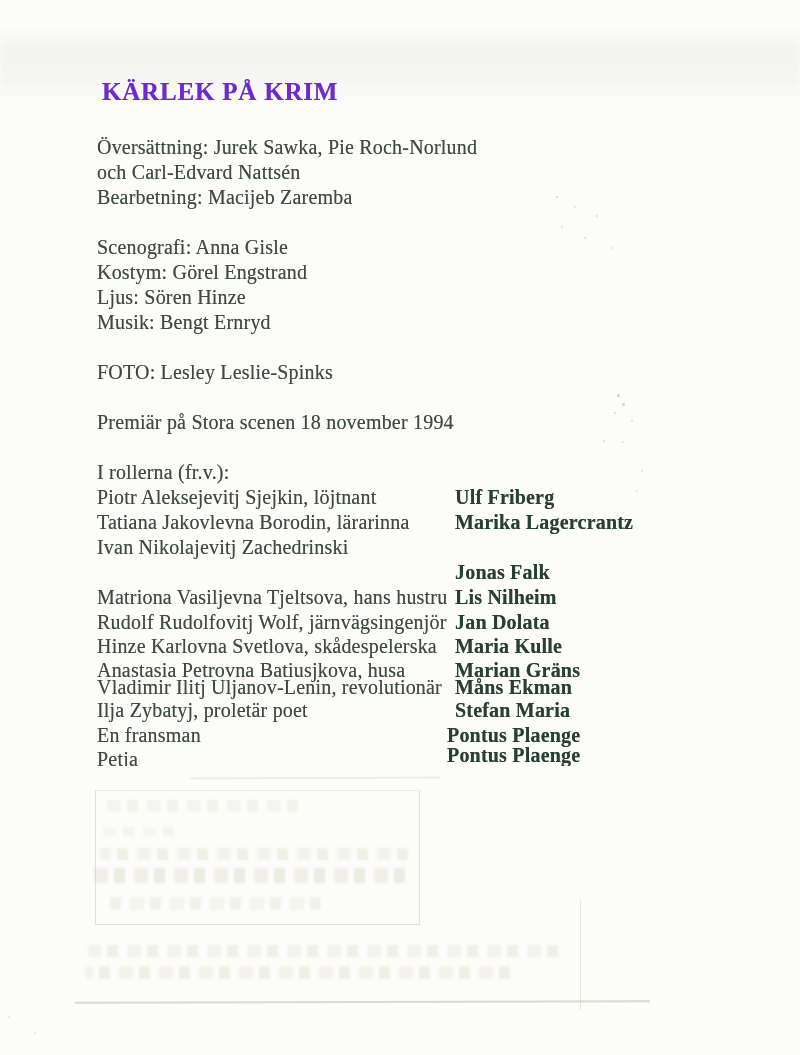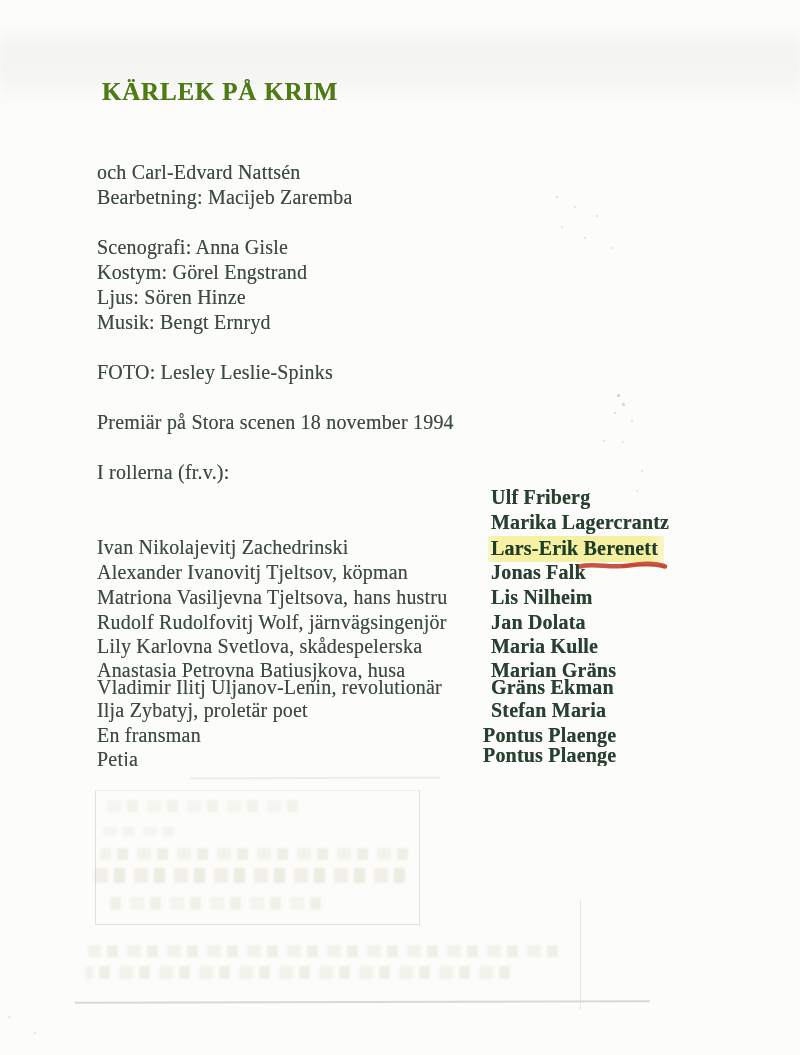--- a/index.html
+++ b/index.html
@@ -20,32 +20,31 @@
     position:absolute;left:97px;top:78px;width:660px;height:688px;
     overflow:hidden;
     color:#3c4a42;
     font-size:20px;
     letter-spacing:.2px;
     text-shadow:0 0 .5px rgba(60,74,66,.55);
   }
   .doc-title{
     position:absolute;left:5px;top:0;
     font-size:25px;font-weight:700;letter-spacing:.8px;
-    color:#4d7c0f;
+    color:#6d28d9;
     text-shadow:0 0 .6px rgba(45,61,52,.6);
     white-space:nowrap;
   }
   .line{position:absolute;left:0;white-space:nowrap;}
   .cast-row{position:absolute;left:0;width:660px;height:24px;white-space:nowrap;}
   .role{position:absolute;left:0;white-space:nowrap;}
   .actor{
     position:absolute;left:358px;white-space:nowrap;
     font-weight:700;color:#27402f;
     text-shadow:0 0 .5px rgba(39,64,47,.6);
-    margin-left:36px;
   }
   .actor.shift-left{left:350px;}
   .actor.shift-up{top:-4px;}
   .hl{
     position:relative;display:inline-block;
     background:linear-gradient(90deg,rgba(246,241,155,.55),#f6f1a3 6%,#f5f0a0 92%,rgba(246,241,155,.5));
     padding:1px 6px 2px 3px;margin-left:-3px;
     border-radius:2px;
     color:#1f3c28;
   }
@@ -90,70 +89,65 @@
     <div class="speck" style="left:622px;top:441px;width:2px;height:2px;opacity:.35"></div>
     <div class="speck" style="left:641px;top:470px;width:2px;height:2px;opacity:.35"></div>
     <div class="speck" style="left:636px;top:490px;width:2px;height:2px;opacity:.3"></div>
     <div class="speck" style="left:8px;top:1016px;width:2px;height:2px;opacity:.3"></div>
     <div class="speck" style="left:34px;top:1032px;width:2px;height:2px;opacity:.3"></div>
   </div>
 
   <div class="doc">
     <div class="doc-title">KÄRLEK PÅ KRIM</div>
 
+    <div class="line" style="top:58px">Översättning: Jurek Sawka, Pie Roch-Norlund</div>
     <div class="line" style="top:108px">Bearbetning: Macijeb Zaremba</div>
     <div class="line" style="top:83px">och Carl-Edvard Nattsén</div>
     <div class="line" style="top:158px">Scenografi: Anna Gisle</div>
     <div class="line" style="top:183px">Kostym: Görel Engstrand</div>
     <div class="line" style="top:208px">Ljus: Sören Hinze</div>
     <div class="line" style="top:233px">Musik: Bengt Ernryd</div>
 
     <div class="line" style="top:283px">FOTO: Lesley Leslie-Spinks</div>
     <div class="line" style="top:333px">Premiär på Stora scenen 18 november 1994</div>
     <div class="line" style="top:383px">I rollerna (fr.v.):</div>
 
     <div class="cast-row" style="top:408px">
+      <span class="role">Piotr Aleksejevitj Sjejkin, löjtnant</span>
       <span class="actor">Ulf Friberg</span>
     </div>
     <div class="cast-row" style="top:433px">
+      <span class="role">Tatiana Jakovlevna Borodin, lärarinna</span>
       <span class="actor">Marika Lagercrantz</span>
     </div>
     <div class="cast-row" style="top:458px">
       <span class="role">Ivan Nikolajevitj Zachedrinski</span>
-      <span class="actor">
-        <span class="hl">Lars-Erik Berenett</span>
-        <svg class="underline-svg" viewBox="0 0 92 11">
-          <path d="M3 6.5 C 16 2.5, 34 8.5, 52 5.5 S 80 3.5, 88 6.5" fill="none" stroke="#c23b27" stroke-width="4.6" stroke-linecap="round" opacity="0.88"></path>
-          <path d="M46 6 C 60 4, 74 5.5, 87 6.8" fill="none" stroke="#c23b27" stroke-width="2.4" stroke-linecap="round" opacity="0.55"></path>
-        </svg>
-      </span>
     </div>
     <div class="cast-row" style="top:483px">
-      <span class="role">Alexander Ivanovitj Tjeltsov, köpman</span>
       <span class="actor">Jonas Falk</span>
     </div>
     <div class="cast-row" style="top:508px">
       <span class="role">Matriona Vasiljevna Tjeltsova, hans hustru</span>
       <span class="actor">Lis Nilheim</span>
     </div>
     <div class="cast-row" style="top:533px">
       <span class="role">Rudolf Rudolfovitj Wolf, järnvägsingenjör</span>
       <span class="actor">Jan Dolata</span>
     </div>
     <div class="cast-row" style="top:557px">
-      <span class="role">Lily Karlovna Svetlova, skådespelerska</span>
+      <span class="role">Hinze Karlovna Svetlova, skådespelerska</span>
       <span class="actor">Maria Kulle</span>
     </div>
     <div class="cast-row" style="top:581px">
       <span class="role">Anastasia Petrovna Batiusjkova, husa</span>
       <span class="actor">Marian Gräns</span>
     </div>
     <div class="cast-row" style="top:598px">
       <span class="role">Vladimir Ilitj Uljanov-Lenin, revolutionär</span>
-      <span class="actor">Gräns Ekman</span>
+      <span class="actor">Måns Ekman</span>
     </div>
     <div class="cast-row" style="top:621px">
       <span class="role">Ilja Zybatyj, proletär poet</span>
       <span class="actor">Stefan Maria</span>
     </div>
     <div class="cast-row" style="top:646px">
       <span class="role">En fransman</span>
       <span class="actor shift-left">Pontus Plaenge</span>
     </div>
     <div class="cast-row" style="top:670px">

